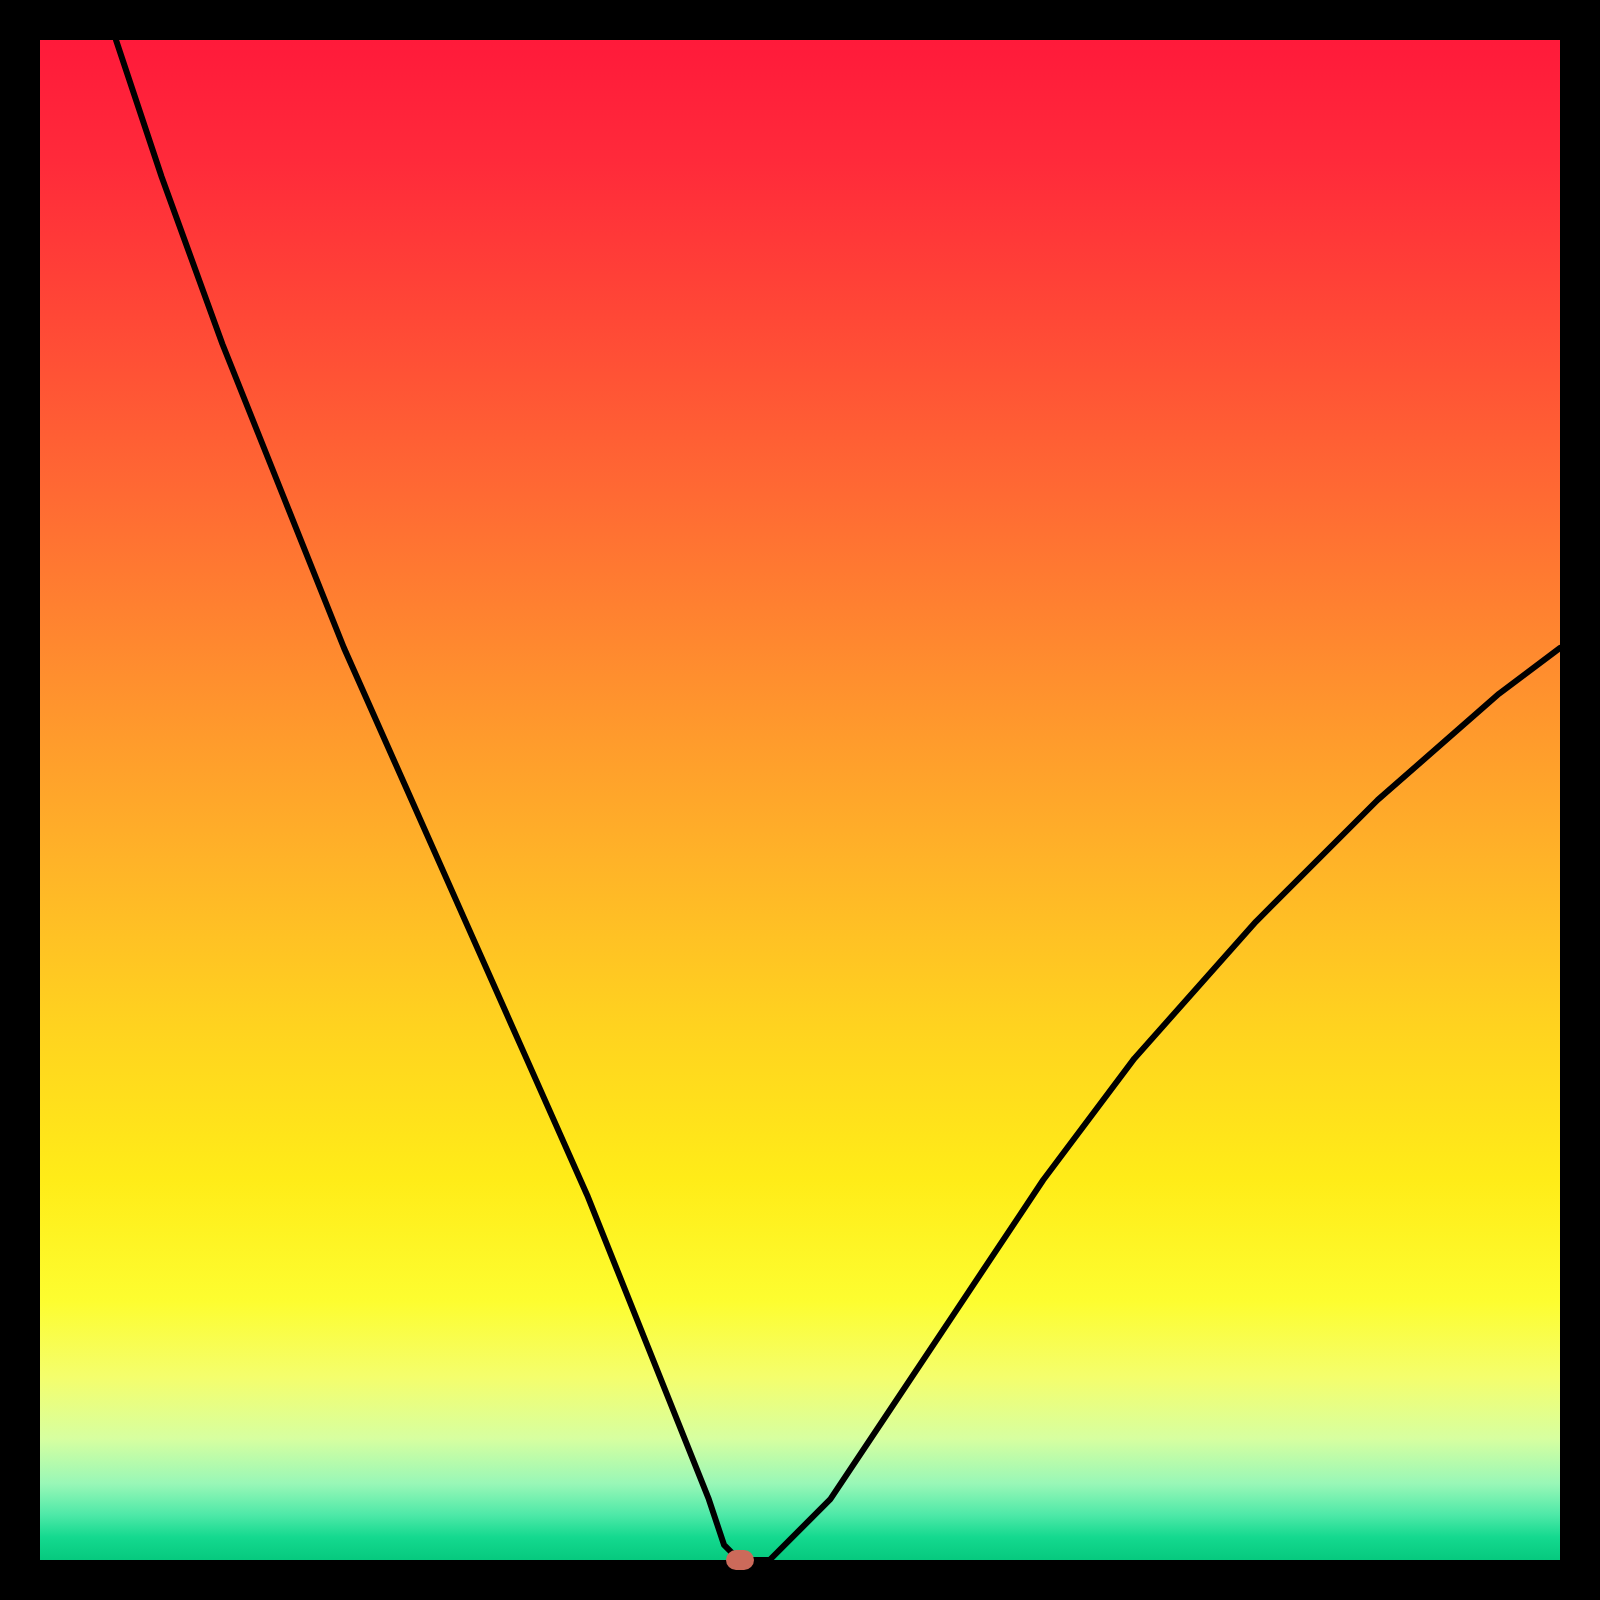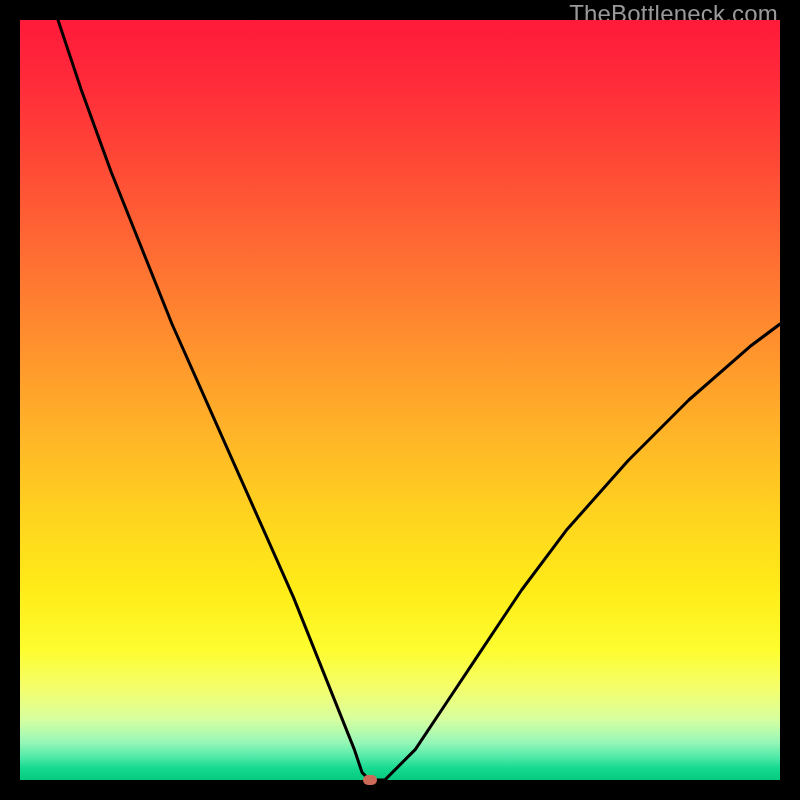--- a/index.html
+++ b/index.html
@@ -64,20 +64,19 @@
     height: 10px;
     border-radius: 5px;
     background: #cc6a5a;
     transform: translate(-50%, -50%);
   }
 </style>
 </head>
 <body>
 
 <div class="frame">
-  <div class="watermark">TheBottleneck.com</div>
   <div class="plot">
     <svg class="curve-svg" viewBox="0 0 760 760" preserveAspectRatio="none">
       <path id="curve-path" fill="none" stroke="#000" stroke-width="3" stroke-linejoin="round" stroke-linecap="round" d="M38.0 0.0 L60.8 68.4 L91.2 152.0 L121.6 228.0 L152.0 304.0 L182.4 372.4 L212.8 440.8 L243.2 509.2 L273.6 577.6 L288.8 615.6 L304.0 653.6 L319.2 691.6 L334.4 729.6 L342.0 752.4 L349.6 760.0 L364.8 760.0 L395.2 729.6 L425.6 684.0 L456.0 638.4 L501.6 570.0 L547.2 509.2 L608.0 440.8 L668.8 380.0 L729.6 326.8 L760.0 304.0"></path>
     </svg>
     <div id="marker" class="marker" style="left: 349.6px; top: 760px;"></div>
   </div>
 </div>
 
 </body></html>

